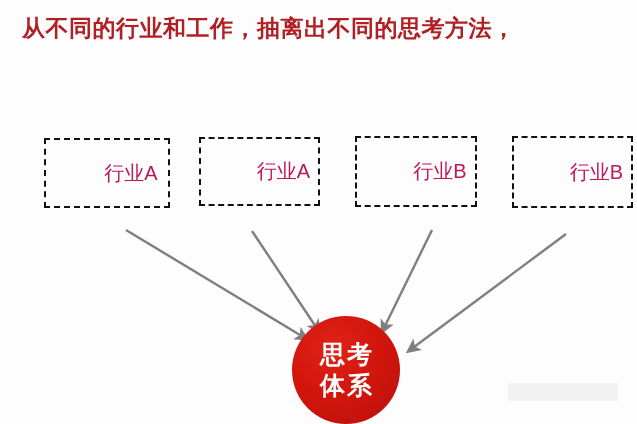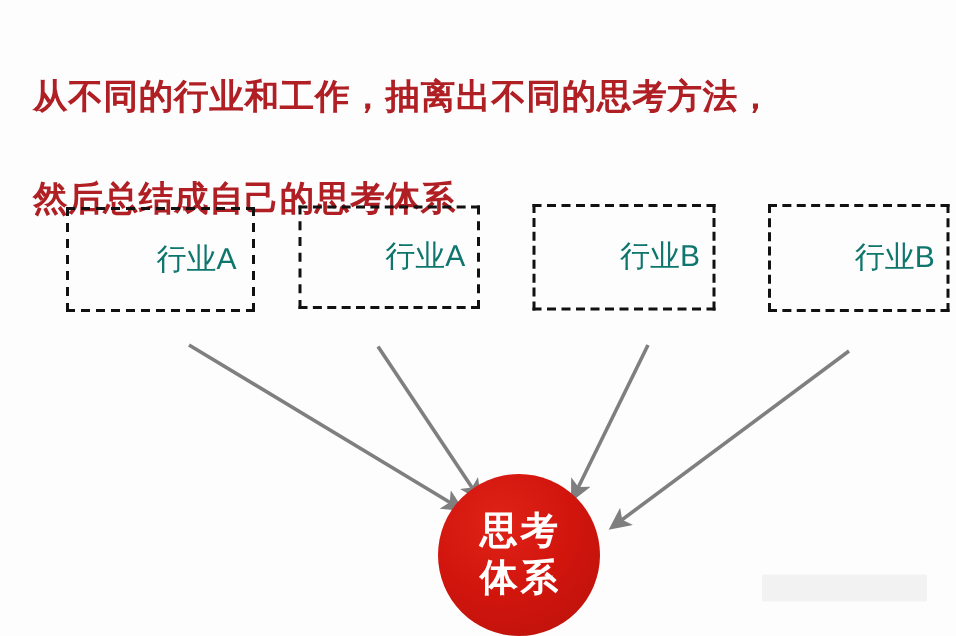--- a/index.html
+++ b/index.html
@@ -30,36 +30,35 @@
     top: 12px;
     width: 600px;
   }
   .title-line {
     color: #b01f24;
     font-weight: bold;
     font-size: 23px;
     line-height: 32px;
     letter-spacing: 0.5px;
     white-space: nowrap;
-    margin-top: 36px;
   }
 
   
   .src-box {
     position: absolute;
     box-sizing: border-box;
     border: 2px dashed #111111;
     background: transparent;
     display: flex;
     flex-direction: column;
     align-items: center;
     justify-content: center;
   }
   .src-line {
-    color: #0f766e;
+    color: #be185d;
     font-size: 20px;
     line-height: 27px;
     font-weight: normal;
     white-space: nowrap;
     margin-left: 48px;
   }
 
   #box-0 { left: 44px;  top: 138px; width: 126px; height: 70px; }
   #box-1 { left: 199px; top: 137px; width: 121px; height: 69px; }
   #box-2 { left: 355px; top: 136px; width: 122px; height: 71px; }
@@ -121,21 +120,20 @@
     white-space: nowrap;
   }
 </style>
 </head>
 <body>
 
 <div id="stage">
 
   <div id="title-block">
     <div class="title-line">从不同的行业和工作，抽离出不同的思考方法，</div>
-    <div class="title-line">然后总结成自己的思考体系</div>
   </div>
 
   <svg id="arrow-layer" viewBox="0 0 637 424" width="637" height="424" xmlns="http://www.w3.org/2000/svg">
     <defs>
       <marker id="ahead" markerWidth="7" markerHeight="7" refX="4.0" refY="3.0" orient="auto" markerUnits="strokeWidth">
         <path d="M0,0 L6.2,3.0 L0,6.0 L1.5,3.0 Z" fill="#7f7f7f"></path>
       </marker>
     </defs>
 
     <line x1="126" y1="230" x2="305" y2="338" stroke="#7f7f7f" stroke-width="2.4" marker-end="url(#ahead)"></line>

